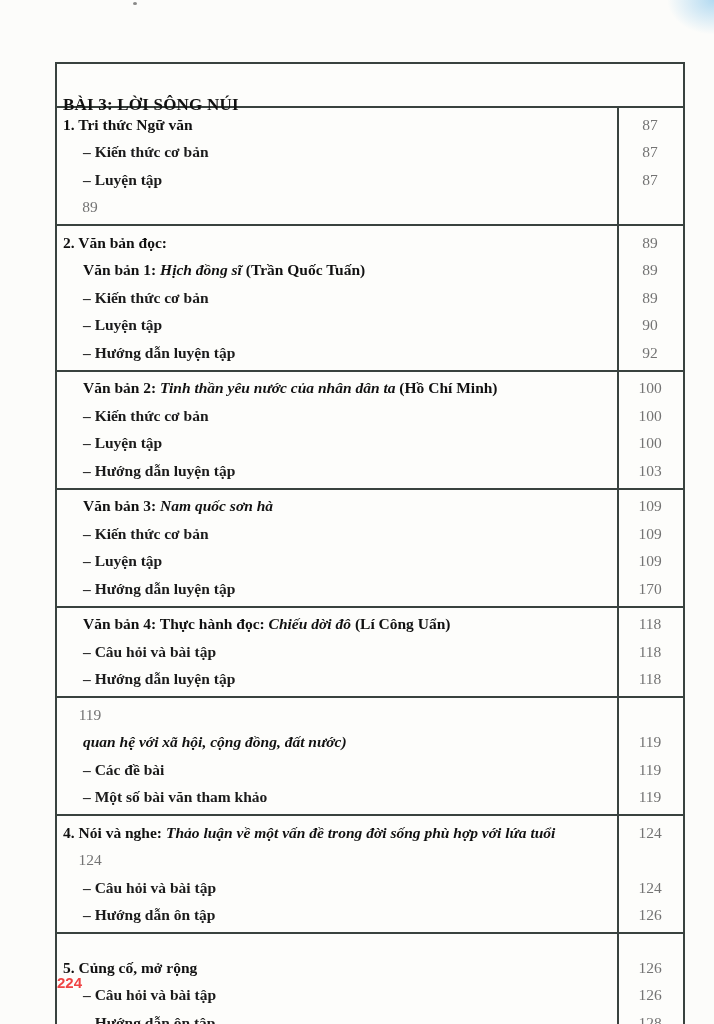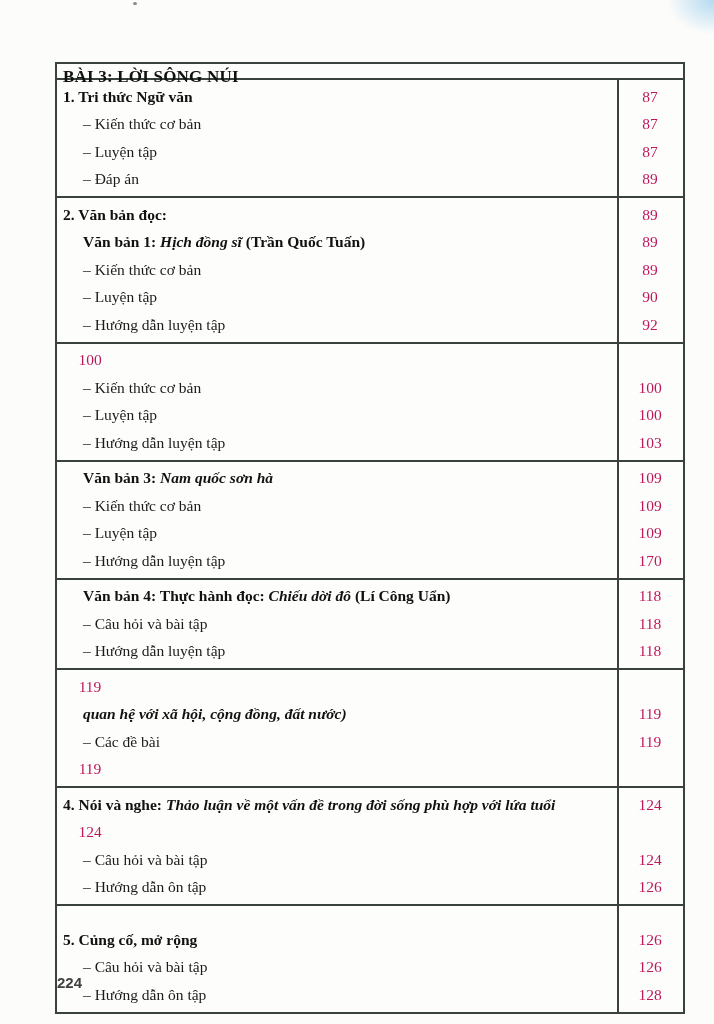--- a/index.html
+++ b/index.html
@@ -29,20 +29,21 @@
   }
   .toc-header {
     height: 16px;
     line-height: 25px;
     border-bottom: 2px solid #39423f;
     font-weight: bold;
     font-size: 17px;
     padding-left: 6px;
     letter-spacing: .2px;
     color: #111;
+    margin-top: 28px;
   }
   .toc-body { position: relative; }
   .toc-body::after {
     content: "";
     position: absolute; top: 0; bottom: 0;
     right: 64px;
     border-left: 2px solid #39423f;
   }
   .section { border-bottom: 2px solid #39423f; padding: 3px 0; }
   .section:last-child { border-bottom: none; margin-top: 17px; }
@@ -51,34 +52,34 @@
     flex: 1;
     font-size: 15.5px;
     padding-left: 6px;
     white-space: nowrap;
     overflow: hidden;
     color: #1b1b1b;
   }
   .content.ind1 { padding-left: 26px; }
   .s-b  { font-weight: bold; color: #111; }
   .s-bi { font-weight: bold; font-style: italic; color: #111; }
-  .s-r  { font-weight: normal; }
+  .s-r  { font-weight: bold; }
   .pagenum {
     width: 66px;
     flex-shrink: 0;
     text-align: center;
     font-size: 15.5px;
-    color: #be185d;
+    color: #737373;
   }
   .page-footer {
     position: absolute; left: 57px; top: 974px;
     font-family: "Liberation Sans", "DejaVu Sans", sans-serif;
     font-weight: bold;
     font-size: 15px;
-    color: #404040;
+    color: #ef4444;
   }
 </style>
 </head>
 <body>
 
 <div class="scan-speck"></div>
 <div class="scan-smudge"></div>
 
 <div class="toc-table">
   <div class="toc-header">
@@ -92,21 +93,20 @@
         </div>
         <div class="line">
           <div class="content ind1"><span class="s-r">– Kiến thức cơ bản</span></div>
           <div class="pagenum">87</div>
         </div>
         <div class="line">
           <div class="content ind1"><span class="s-r">– Luyện tập</span></div>
           <div class="pagenum">87</div>
         </div>
         <div class="line">
-          <div class="content ind1"><span class="s-r">– Đáp án</span></div>
           <div class="pagenum">89</div>
         </div>
       </div>
       <div class="section">
         <div class="line">
           <div class="content ind0"><span class="s-b">2. Văn bản đọc:</span></div>
           <div class="pagenum">89</div>
         </div>
         <div class="line">
           <div class="content ind1"><span class="s-b">Văn bản 1: </span><span class="s-bi">Hịch đồng sĩ </span><span class="s-b">(Trần Quốc Tuấn)</span></div>
@@ -120,20 +120,21 @@
           <div class="content ind1"><span class="s-r">– Luyện tập</span></div>
           <div class="pagenum">90</div>
         </div>
         <div class="line">
           <div class="content ind1"><span class="s-r">– Hướng dẫn luyện tập</span></div>
           <div class="pagenum">92</div>
         </div>
       </div>
       <div class="section">
         <div class="line">
+          <div class="content ind1"><span class="s-b">Văn bản 2: </span><span class="s-bi">Tinh thần yêu nước của nhân dân ta </span><span class="s-b">(Hồ Chí Minh)</span></div>
           <div class="pagenum">100</div>
         </div>
         <div class="line">
           <div class="content ind1"><span class="s-r">– Kiến thức cơ bản</span></div>
           <div class="pagenum">100</div>
         </div>
         <div class="line">
           <div class="content ind1"><span class="s-r">– Luyện tập</span></div>
           <div class="pagenum">100</div>
         </div>
@@ -180,20 +181,21 @@
         </div>
         <div class="line">
           <div class="content ind1"><span class="s-bi">quan hệ với xã hội, cộng đồng, đất nước)</span></div>
           <div class="pagenum">119</div>
         </div>
         <div class="line">
           <div class="content ind1"><span class="s-r">– Các đề bài</span></div>
           <div class="pagenum">119</div>
         </div>
         <div class="line">
+          <div class="content ind1"><span class="s-r">– Một số bài văn tham khảo</span></div>
           <div class="pagenum">119</div>
         </div>
       </div>
       <div class="section">
         <div class="line">
           <div class="content ind0"><span class="s-b">4. Nói và nghe: </span><span class="s-bi">Thảo luận về một vấn đề trong đời sống phù hợp với lứa tuổi</span></div>
           <div class="pagenum">124</div>
         </div>
         <div class="line">
           <div class="pagenum">124</div>

